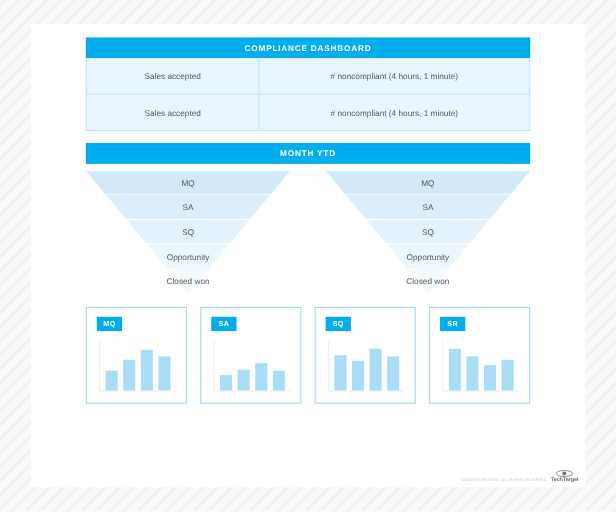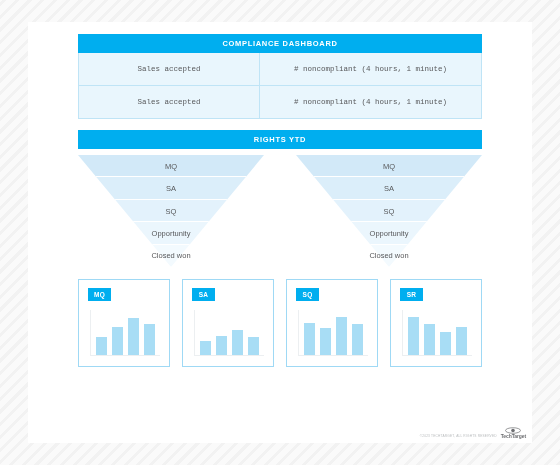--- a/index.html
+++ b/index.html
@@ -77,23 +77,22 @@
     border-collapse: collapse;
     background: #e9f6fd;
     table-layout: fixed;
   }
   .compliance-table td {
     border: 1px solid #bfe4f6;
     border-top: none;
     font-size: 7.5px;
     color: #58595b;
     text-align: center;
-    padding: 7px 16px;
+    padding: 7px 4px;
     height: 18px;
-    font-family: Liberation Mono, monospace;
   }
   .compliance-table td.col-label { width: 148px; }
 
   
   .totals-wrap { margin-top: 11px; }
   .funnels {
     width: 404px;
     margin: 6px auto 0 auto;
     display: flex;
     justify-content: space-between;
@@ -225,21 +224,21 @@
         </tr>
         <tr>
           <td class="col-label">Sales accepted</td>
           <td># noncompliant (4 hours, 1 minute)</td>
         </tr>
       </tbody>
     </table>
   </div>
 
   <div class="totals-wrap">
-    <div class="section-bar">RIGHTS YTD</div>
+    <div class="section-bar">MONTH YTD</div>
     <div class="funnels">
 
       <div class="funnel">
         <div class="funnel-shape">
           <div class="funnel-band" style="background: rgb(210, 233, 248);"></div>
           <div class="funnel-band" style="background: rgb(219, 238, 250);"></div>
           <div class="funnel-band" style="background: rgb(227, 242, 252);"></div>
           <div class="funnel-band" style="background: rgb(235, 246, 253);"></div>
           <div class="funnel-band" style="background: rgb(243, 250, 254);"></div>
         </div>

